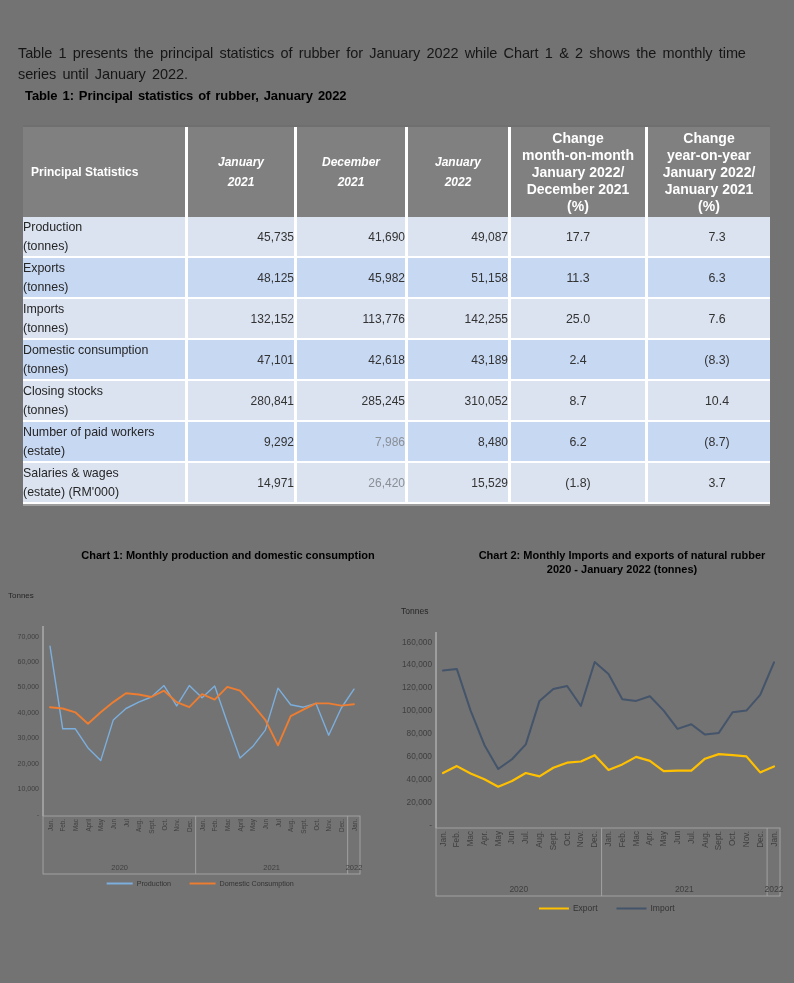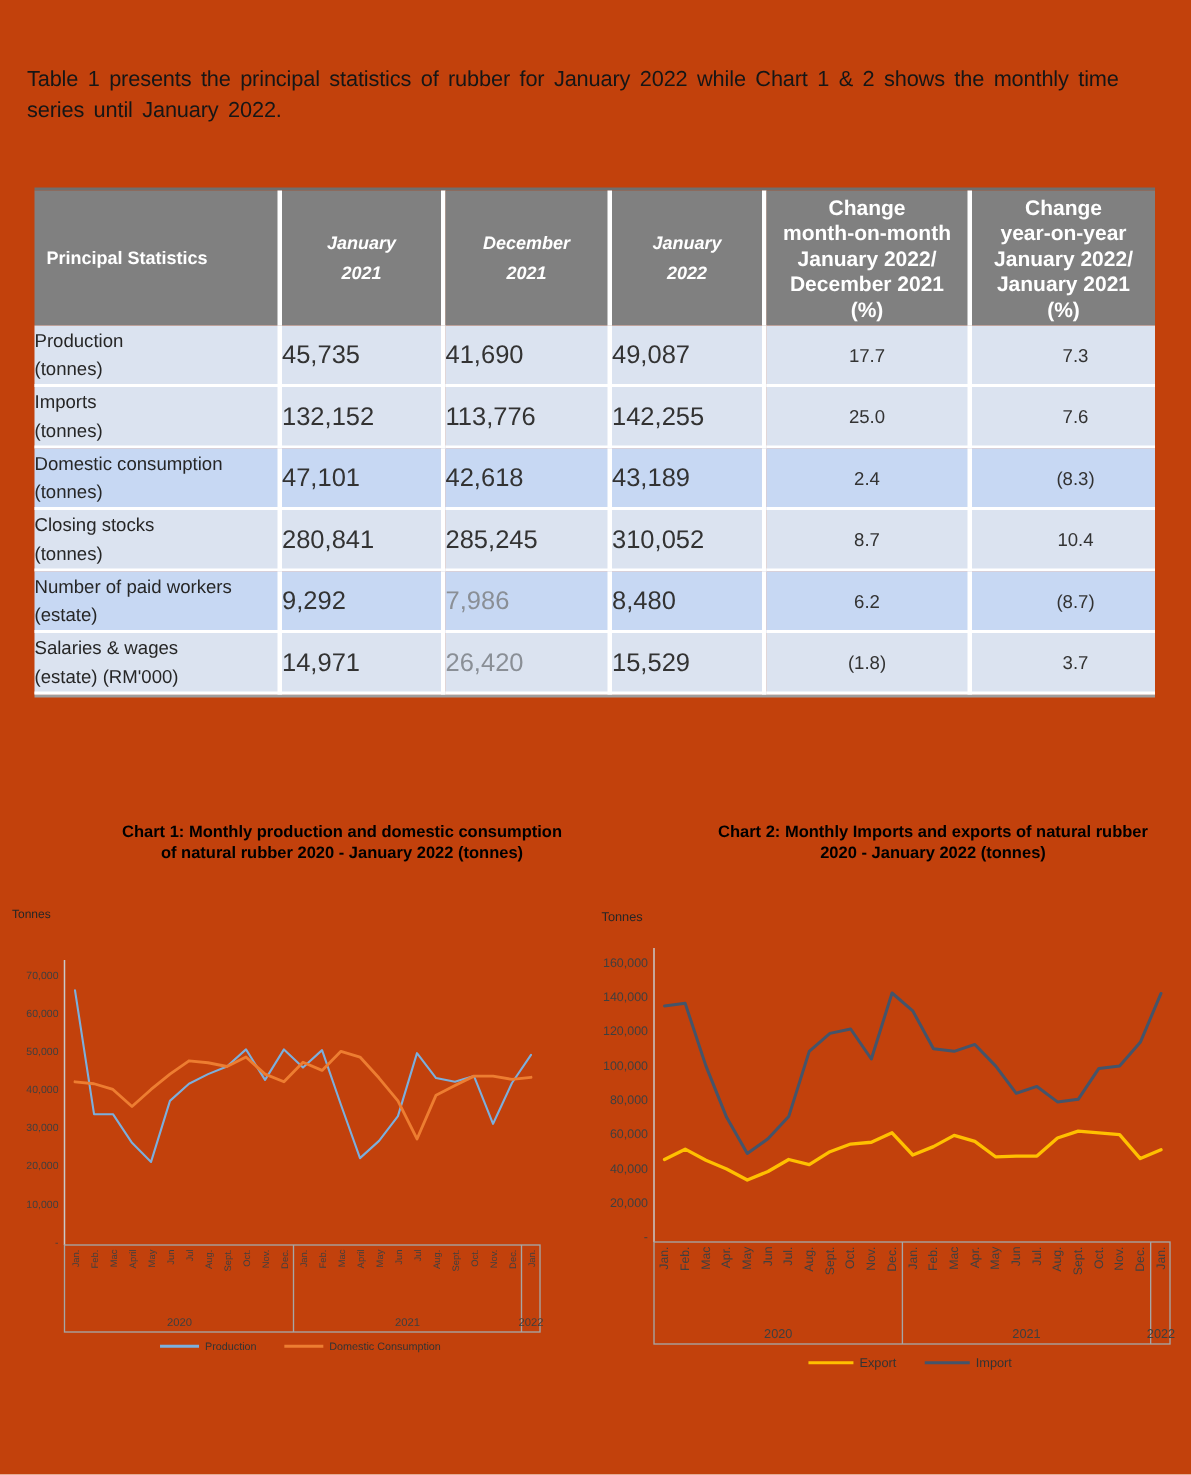--- a/index.html
+++ b/index.html
@@ -1,36 +1,36 @@
 <!DOCTYPE html>
 <html><head>
 <meta charset="utf-8">
 <style>
   html,body{margin:0;padding:0;background:#fff;}
-  .page{position:relative;width:794px;height:983px;background:#c2410c;overflow:hidden;
+  .page{position:relative;width:794px;height:983px;background:#737373;overflow:hidden;
         font-family:"Liberation Sans","DejaVu Sans",sans-serif;color:#141414;}
   .intro{position:absolute;left:18px;top:28px;width:762px;font-size:14.5px;line-height:21.5px;
          letter-spacing:-0.1px;word-spacing:2.4px;color:#161616;}
   .table-title{position:absolute;left:25px;top:88px;margin:0;font-size:13px;font-weight:bold;
                letter-spacing:-0.1px;word-spacing:1.5px;color:#000;}
   table.stats{position:absolute;left:23px;top:125px;width:747px;border-collapse:separate;border-spacing:0;
               table-layout:fixed;border-top:2px solid #6f6f6f;border-bottom:2px solid #9e9e9e;}
   table.stats th{background:#808080;color:#ffffff;font-weight:bold;vertical-align:middle;
                  border-right:3px solid #ffffff;padding:0 2px;height:90px;}
   table.stats th:last-child{border-right:none;}
   table.stats th.h-main{font-size:12px;line-height:20px;font-style:italic;}
   table.stats th.h-first{text-align:left;padding-left:8px;font-size:12px;}
   table.stats th.h-small{font-size:14px;line-height:17px;}
   table.stats td{height:39px;border-right:3px solid #ffffff;border-bottom:2px solid #ffffff;
                  vertical-align:middle;padding:0;}
   table.stats td:last-child{border-right:none;padding-left:16px;}
   tr.r-light td{background:#dbe3f0;}
   tr.r-blue td{background:#c7d8f3;}
   td.c-label{text-align:left;padding-left:8px;font-size:12.4px;line-height:19px;color:#262626;}
-  td.c-num{padding-right:26px;font-size:17px;color:#333333;}
+  td.c-num{text-align:right;padding-right:26px;font-size:12px;color:#333333;}
   td.c-pct{text-align:center;font-size:12.4px;color:#333333;}
   td .muted{color:#8a8f96;}
   .charts-row{position:absolute;left:0;top:546px;width:794px;display:flex;}
   .chart-block{position:relative;}
   .chart-block.cb1{width:392px;margin-left:6px;}
   .chart-block.cb2{width:396px;}
   .chart-title{font-weight:bold;font-size:11px;line-height:14px;text-align:center;color:#000;}
   .cb1 .chart-title{margin:2px 10px 0 62px;}
   .cb2 .chart-title{margin:2px 6px 0 58px;}
   .cb1 svg{display:block;margin-top:26px;}
@@ -39,20 +39,21 @@
 </head>
 <body>
 
 <div class="page">
 
   <p class="intro">
     <span>Table 1 presents the principal statistics of rubber for January 2022 while Chart 1 &amp; 2 shows the monthly time</span><br>
     <span>series until January 2022.</span>
   </p>
 
+  <h2 class="table-title">Table 1: Principal statistics of rubber, January 2022</h2>
 
   <table class="stats">
     <colgroup>
       <col style="width:165px">
         <col style="width:109px">
         <col style="width:111px">
       <col style="width:103px">
         <col style="width:137px">
         <col style="width:122px">
     </colgroup>
@@ -94,20 +95,31 @@
           <td class="c-label">
             <div>Production</div>
             <div>(tonnes)</div>
           </td>
           <td class="c-num"><span>45,735</span></td>
           <td class="c-num"><span>41,690</span></td>
           <td class="c-num"><span>49,087</span></td>
           <td class="c-pct"><span>17.7</span></td>
           <td class="c-pct"><span>7.3</span></td>
         </tr>
+        <tr class="r-blue">
+          <td class="c-label">
+            <div>Exports</div>
+            <div>(tonnes)</div>
+          </td>
+          <td class="c-num"><span>48,125</span></td>
+          <td class="c-num"><span>45,982</span></td>
+          <td class="c-num"><span>51,158</span></td>
+          <td class="c-pct"><span>11.3</span></td>
+          <td class="c-pct"><span>6.3</span></td>
+        </tr>
         <tr class="r-light">
           <td class="c-label">
             <div>Imports</div>
             <div>(tonnes)</div>
           </td>
           <td class="c-num"><span>132,152</span></td>
           <td class="c-num"><span>113,776</span></td>
           <td class="c-num"><span>142,255</span></td>
           <td class="c-pct"><span>25.0</span></td>
           <td class="c-pct"><span>7.6</span></td>
@@ -156,21 +168,20 @@
           <td class="c-pct"><span>(1.8)</span></td>
           <td class="c-pct"><span>3.7</span></td>
         </tr>
       </tbody>
   </table>
 
   <div class="charts-row">
     <div class="chart-block cb1">
       <div class="chart-title">
         <div>Chart 1: Monthly production and domestic consumption</div>
-        <div>of natural rubber 2020 - January 2022 (tonnes)</div>
       </div>
       <svg id="chart0" width="392" height="308" viewBox="0 0 392 308">
           <text x="2" y="10" font-size="8" text-anchor="start" fill="#262626" font-family="&quot;Liberation Sans&quot;,&quot;DejaVu Sans&quot;,sans-serif">Tonnes</text>
           <text x="33" y="50.5" font-size="7" text-anchor="end" fill="#3f3f3f" font-family="&quot;Liberation Sans&quot;,&quot;DejaVu Sans&quot;,sans-serif">70,000</text>
           <text x="33" y="75.92857142857142" font-size="7" text-anchor="end" fill="#3f3f3f" font-family="&quot;Liberation Sans&quot;,&quot;DejaVu Sans&quot;,sans-serif">60,000</text>
           <text x="33" y="101.35714285714286" font-size="7" text-anchor="end" fill="#3f3f3f" font-family="&quot;Liberation Sans&quot;,&quot;DejaVu Sans&quot;,sans-serif">50,000</text>
           <text x="33" y="126.78571428571429" font-size="7" text-anchor="end" fill="#3f3f3f" font-family="&quot;Liberation Sans&quot;,&quot;DejaVu Sans&quot;,sans-serif">40,000</text>
           <text x="33" y="152.21428571428572" font-size="7" text-anchor="end" fill="#3f3f3f" font-family="&quot;Liberation Sans&quot;,&quot;DejaVu Sans&quot;,sans-serif">30,000</text>
           <text x="33" y="177.64285714285714" font-size="7" text-anchor="end" fill="#3f3f3f" font-family="&quot;Liberation Sans&quot;,&quot;DejaVu Sans&quot;,sans-serif">20,000</text>
           <text x="33" y="203.07142857142858" font-size="7" text-anchor="end" fill="#3f3f3f" font-family="&quot;Liberation Sans&quot;,&quot;DejaVu Sans&quot;,sans-serif">10,000</text>

